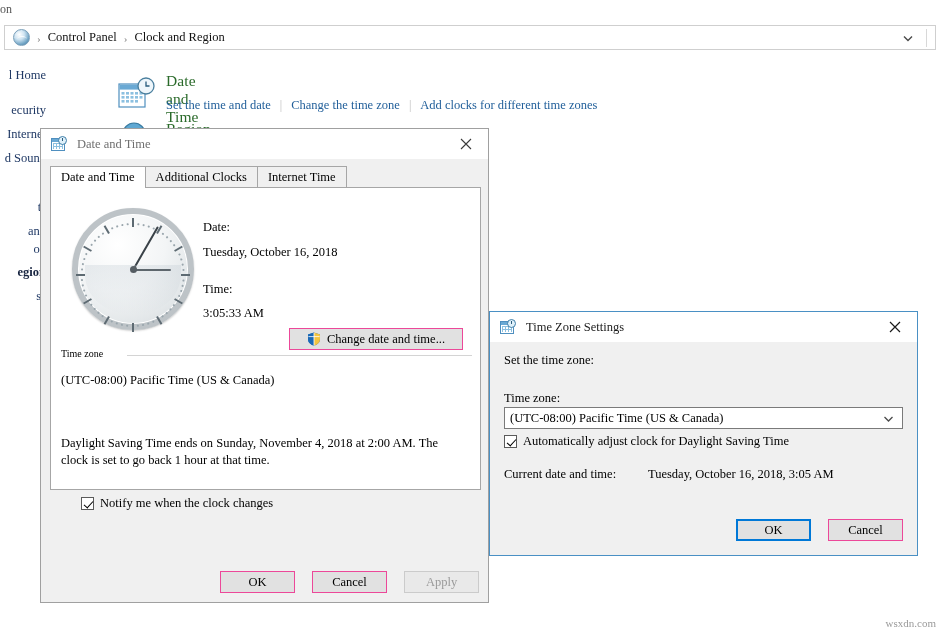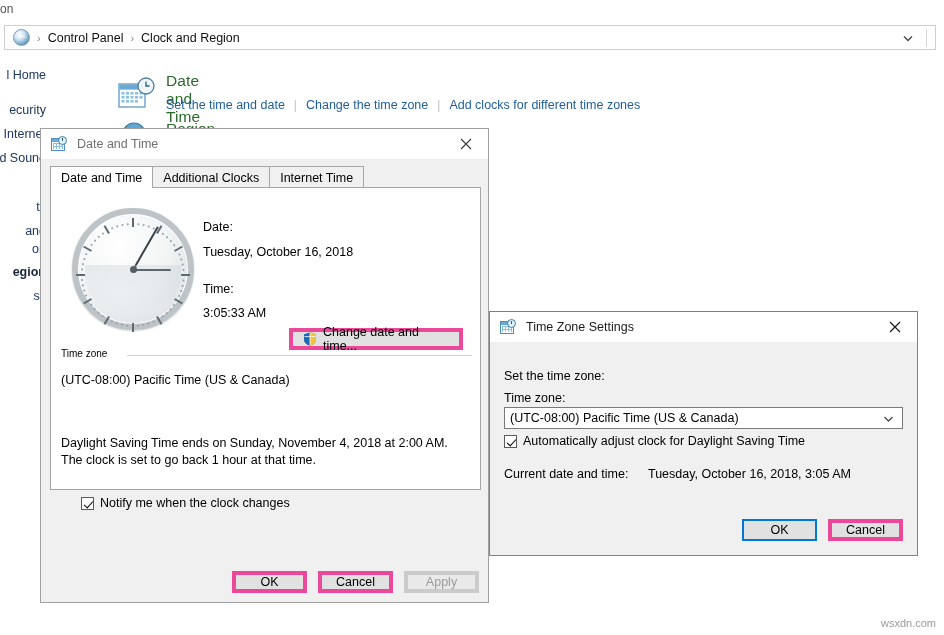--- a/index.html
+++ b/index.html
@@ -6,21 +6,21 @@
   * { box-sizing: border-box; }
   html, body {
     margin: 0; padding: 0;
     width: 944px; height: 635px;
     overflow: hidden;
     background: #ffffff;
     font-family: "Liberation Sans", sans-serif;
     font-size: 12px;
     color: #000;
   }
-  #root { position: relative; width: 944px; height: 635px; background: #ffffff; }
+  #root { position: relative; width: 944px; height: 635px; background: #ffffff; font-family: Liberation Serif, serif; }
 
   
   .cp-toptext {
     position: absolute; left: 0; top: 2px;
     font-size: 12px; color: #555;
   }
   .cp-addr-inner {
     position: absolute; left: 4px; top: 25px; width: 932px; height: 25px;
     border: 1px solid #cfcfcf; background: #fff;
     display: flex; align-items: center;
@@ -178,21 +178,21 @@
     transform: rotate(-60deg);
   }
   .hand-pin {
     position: absolute; left: 50%; top: 50%; width: 7px; height: 7px;
     margin: -3.5px 0 0 -3.5px; border-radius: 50%; background: #2f363b;
   }
 
   .dt-label { position: absolute; font-size: 12.5px; color: #000; }
   .btn {
     display: inline-flex; align-items: center; justify-content: center;
-    height: 22px; background: #e1e1e1; border: 4px solid #ec4899;
+    height: 22px; background: #e1e1e1; border: 1px solid #ec4899;
     font-size: 12.5px; color: #000; cursor: default; padding: 0 10px;
   }
   .btn.disabled { color: #9a9a9a; background: #e9e9e9; border-color: #cbcbcb; }
   .btn.focus { border: 2px solid #0078d7; background: #e1e1e1; }
   .shield {
     width: 14px; height: 14px; margin-right: 6px; flex: none; position: relative;
   }
 
   .grp-label { position: absolute; font-size: 10px; color: #000; background: #fff; padding-right: 6px; }
   .grp-line  { position: absolute; height: 1px; background: #d4d4d4; }
@@ -200,21 +200,21 @@
   .chk { position: absolute; display: flex; align-items: flex-start; font-size: 12.5px; }
   .chkbox {
     width: 13px; height: 13px; border: 1px solid #5a5a5a; background: #fff;
     flex: none; margin-right: 6px; position: relative; top: 1px;
   }
   .chkbox.checked::after {
     content: ""; position: absolute; left: 3.5px; top: 0.5px;
     width: 4px; height: 8px; border: solid #000; border-width: 0 1.6px 1.6px 0;
     transform: rotate(42deg);
   }
-  .dlg-footer { position: absolute; right: 9px; bottom: 9px; display: flex; gap: 11px; }
+  .dlg-footer { position: absolute; right: 9px; bottom: 9px; display: flex; gap: 17px; }
   .btn.w75 { width: 75px; padding: 0; }
 
   
   #dlg-timezone {
     left: 489px; top: 311px; width: 429px; height: 245px;
     border: 1px solid #4a90c4;
   }
   #dlg-timezone .dlg-caption { color: #1a1a1a; }
   .tz-label { position: absolute; font-size: 12.5px; color: #000; }
   .combo {
@@ -435,21 +435,21 @@
           <div class="clk"></div>
       </div>
       <div class="dlg-caption" style="color:#1a1a1a">Time Zone Settings</div>
       <div class="dlg-close">
         <svg width="12" height="12" viewBox="0 0 12 12">
           <path d="M1 1 L11 11 M11 1 L1 11" stroke="#1a1a1a" stroke-width="1.2"></path>
         </svg>
       </div>
     </div>
 
-    <div class="tz-label" style="left:14px; top:41px;margin-top:16px;">Set the time zone:</div>
+    <div class="tz-label" style="left:14px; top:41px;">Set the time zone:</div>
     <div class="tz-label" style="left:14px; top:79px;">Time zone:</div>
 
     <div class="combo" style="left:14px; top:95px; width:399px;">
       <span>(UTC-08:00) Pacific Time (US &amp; Canada)</span>
       <svg class="chev" width="13" height="13" viewBox="0 0 13 13">
         <path d="M2.5 5 L6.5 9 L10.5 5" stroke="#4a4a4a" stroke-width="1.3" fill="none"></path>
       </svg>
     </div>
 
     <div class="chk" style="left:14px; top:122px;">

